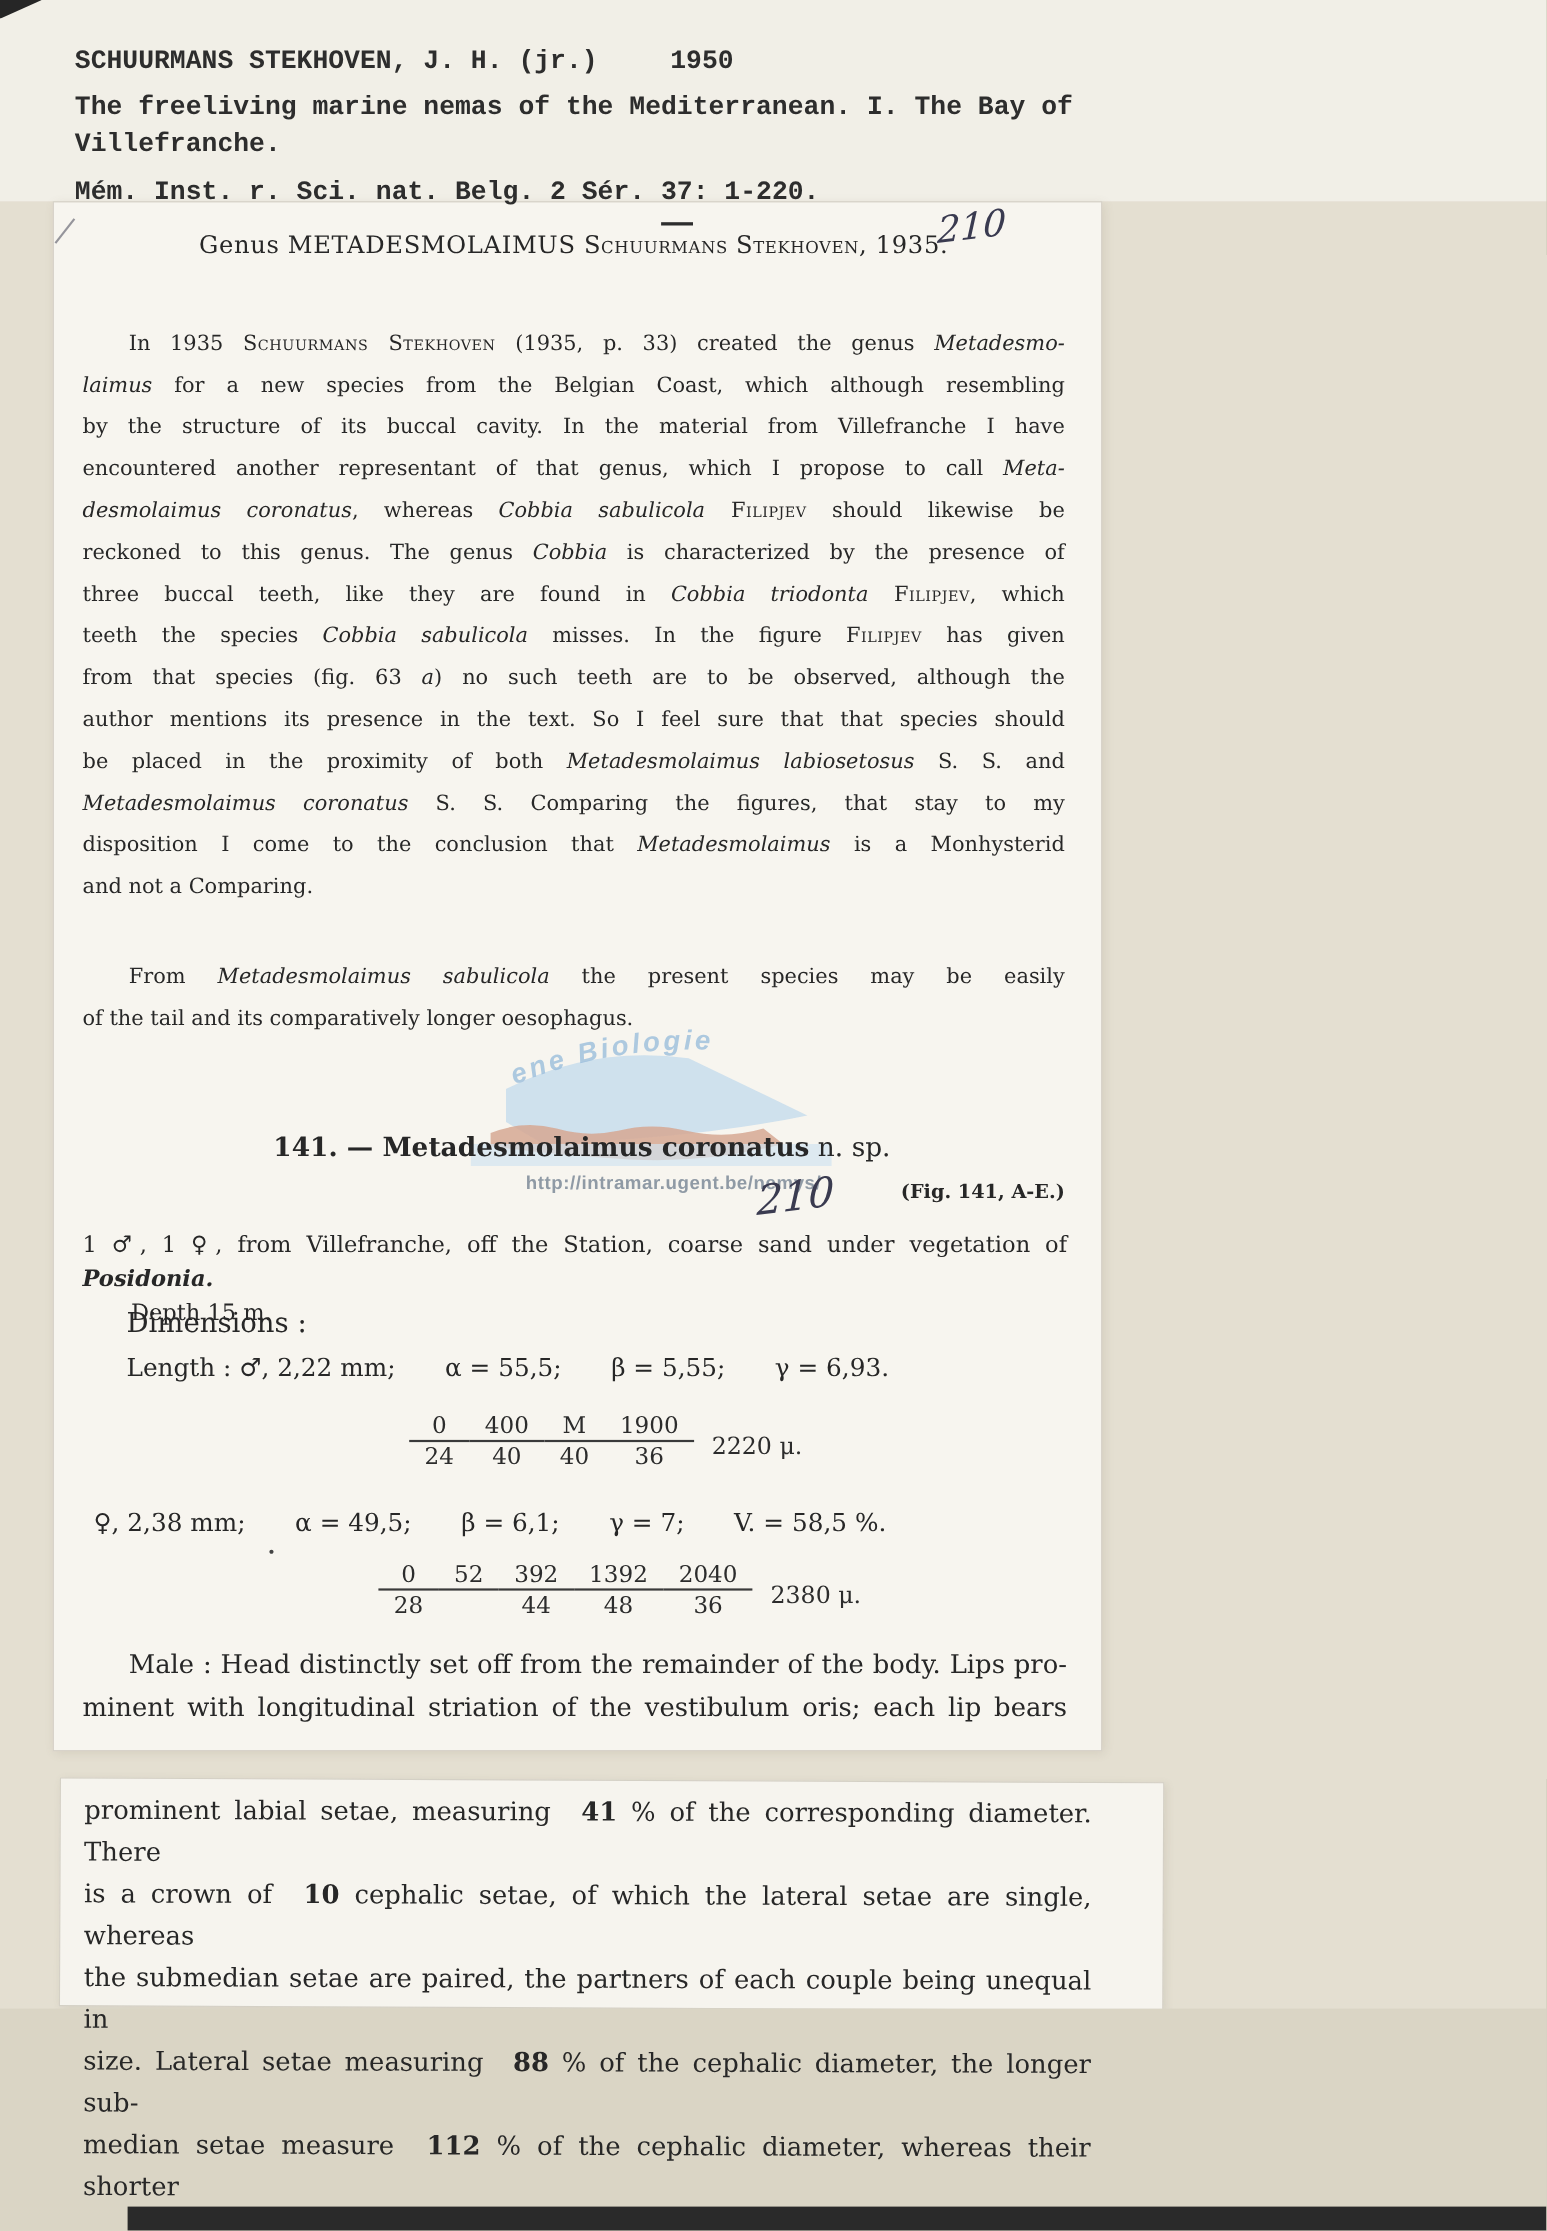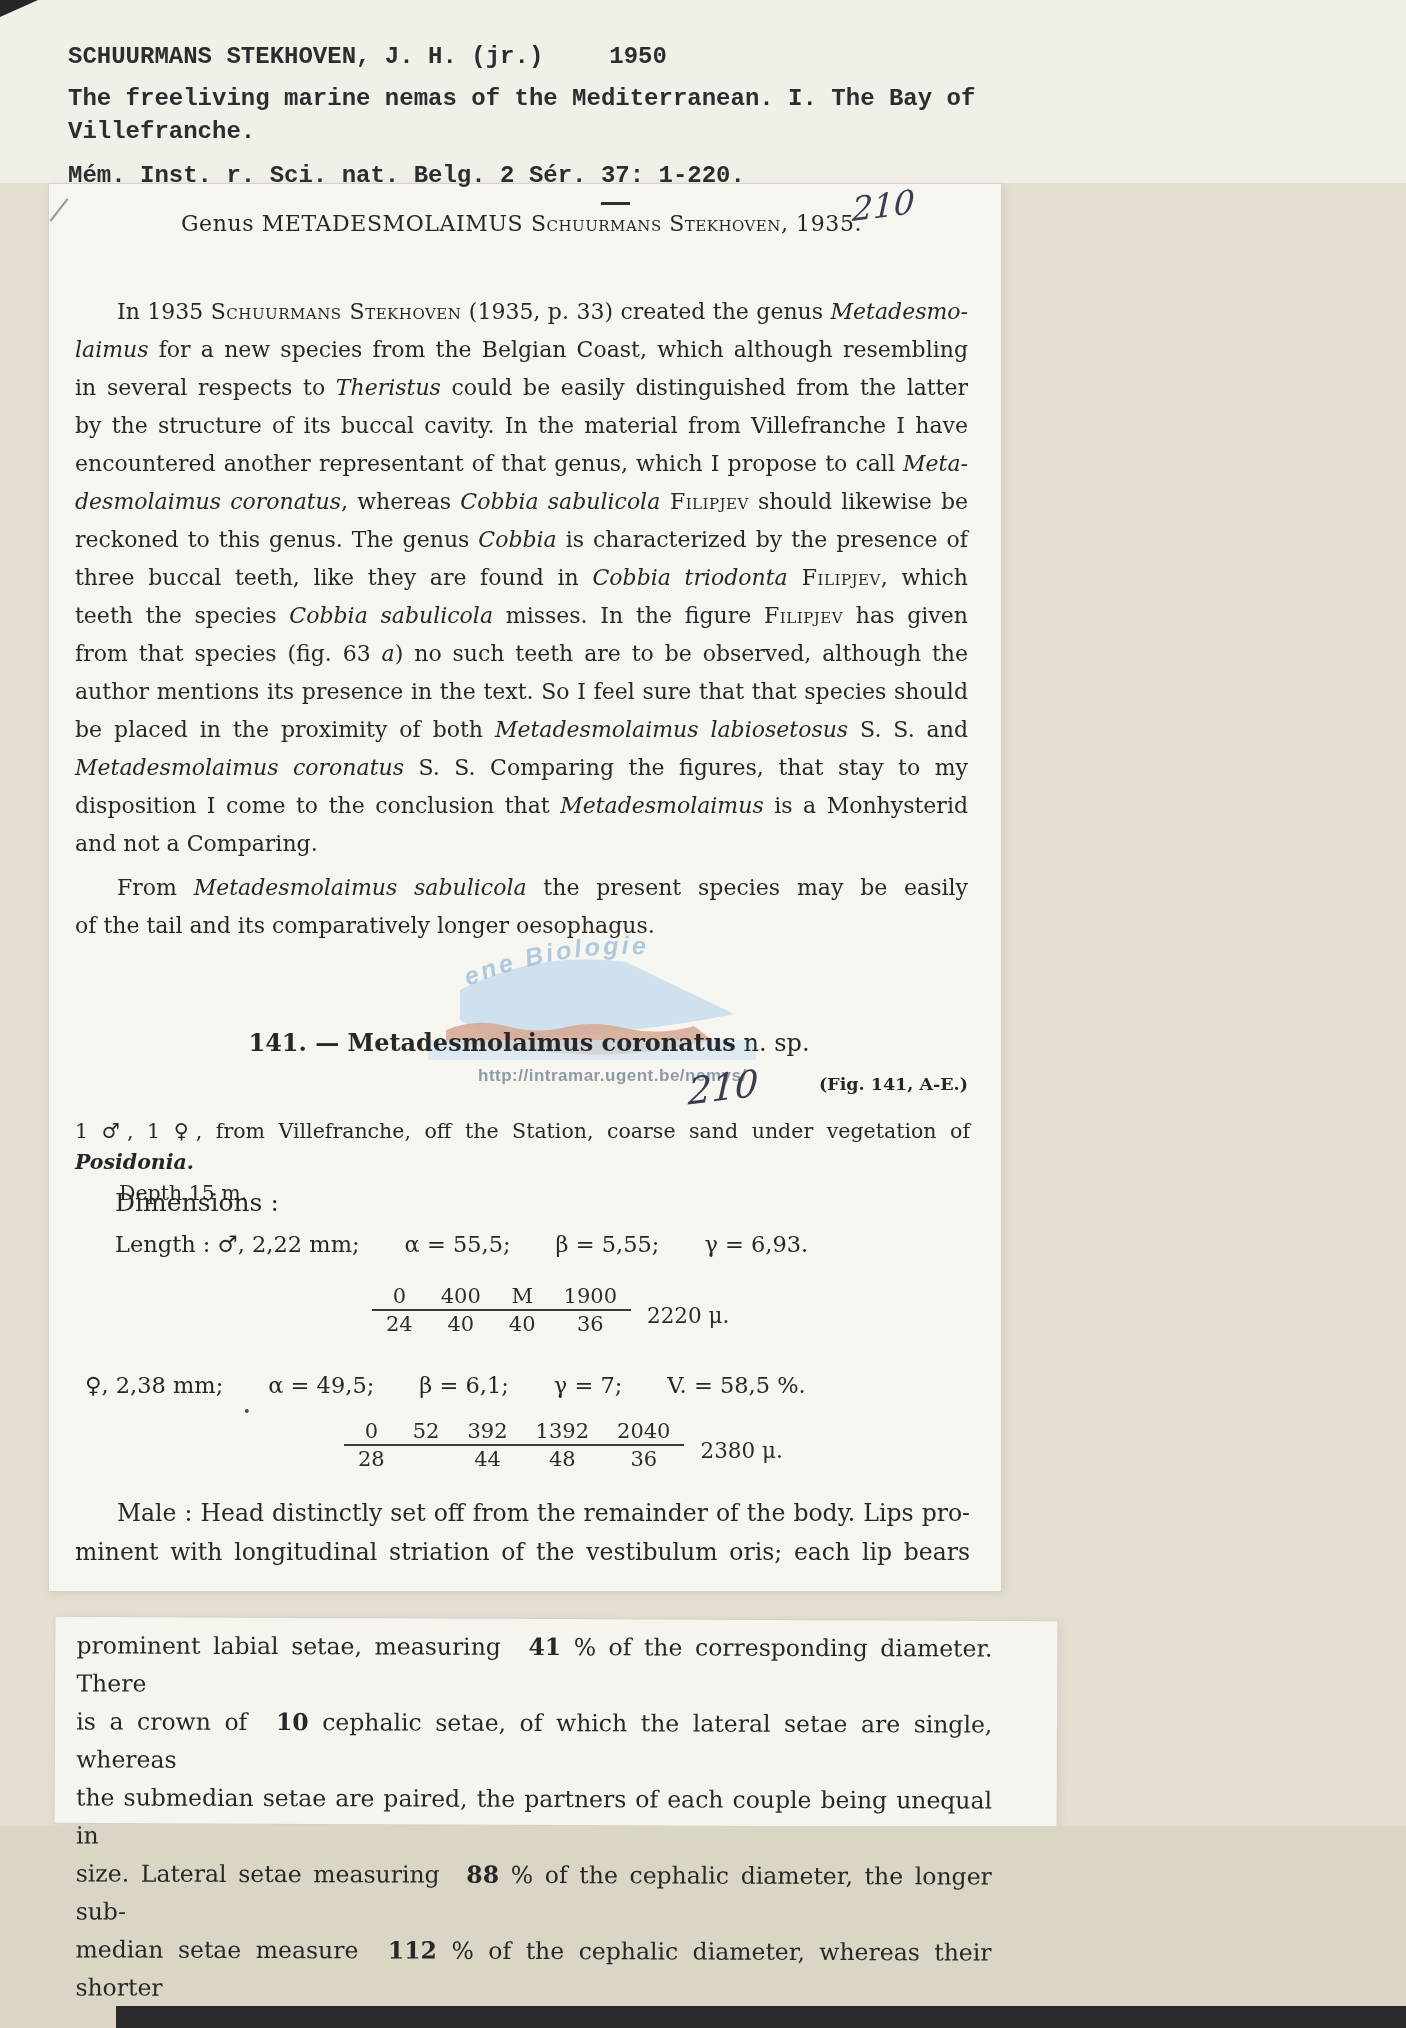--- a/index.html
+++ b/index.html
@@ -29,21 +29,21 @@
   
   .tline{display:block;text-align:justify;text-align-last:left;white-space:normal;}
   .tline.just{text-align-last:justify;}
   .center-line .tline{text-align:center!important;text-align-last:center!important;}
   .indent .tline:first-child{text-indent:42px;}
   .sg-i{font-style:italic;}
   .sg-b{font-weight:bold;margin-left:15px;}
   .sg-bi{font-weight:bold;font-style:italic;}
   .sg-sc{font-variant:small-caps;letter-spacing:.5px;}
   .genus{left:75px;top:190px;width:893px;font-size:22px;letter-spacing:.6px;margin-top:21px;}
-  .para{font-size:22px;line-height:38px;}
+  .para{font-size:19px;line-height:38px;}
   .para1{left:75px;top:293px;width:893px;}
   .para2{left:75px;top:869px;width:893px;}
   .species-h{left:75px;top:1028px;width:893px;font-size:24px;}
   .fig-ref{left:75px;top:1074px;width:893px;text-align:right;font-size:17.5px;font-weight:bold;}
   .specimen{left:75px;top:1116px;width:895px;font-size:20.5px;line-height:31px;}
   .specimen .tline:nth-child(2){padding-left:44px;}
   .dim-label{left:115px;top:1188px;font-size:25px;}
   .meas{font-size:22.5px;}
   .meas-male{left:115px;top:1231px;}
   .meas-female{left:85px;top:1372px;}
@@ -99,21 +99,20 @@
   </div>
 
   <div class="abs genus center-line">
       <div class="tline"><span>Genus METADESMOLAIMUS </span><span class="sg-sc">Schuurmans Stekhoven</span><span>, 1935.</span></div>
     </div>
   <div class="abs hw hw1">210</div>
 
   <div class="abs para para1 indent">
       <div class="tline just"><span>In 1935 </span><span class="sg-sc">Schuurmans Stekhoven</span><span> (1935, p. 33) created the genus </span><span class="sg-i">Metadesmo-</span></div>
       <div class="tline just"><span class="sg-i">laimus</span><span> for a new species from the Belgian Coast, which although resembling</span></div>
-      <div class="tline just"><span>in several respects to </span><span class="sg-i">Theristus</span><span> could be easily distinguished from the latter</span></div>
       <div class="tline just"><span>by the structure of its buccal cavity.  In the material from Villefranche I have</span></div>
       <div class="tline just"><span>encountered another representant of that genus, which I propose to call </span><span class="sg-i">Meta-</span></div>
       <div class="tline just"><span class="sg-i">desmolaimus coronatus</span><span>, whereas </span><span class="sg-i">Cobbia sabulicola</span><span class="sg-sc"> Filipjev</span><span> should likewise be</span></div>
       <div class="tline just"><span>reckoned to this genus.  The genus </span><span class="sg-i">Cobbia</span><span> is characterized by the presence of</span></div>
       <div class="tline just"><span>three buccal teeth, like they are found in </span><span class="sg-i">Cobbia triodonta</span><span class="sg-sc"> Filipjev</span><span>, which</span></div>
       <div class="tline just"><span>teeth the species </span><span class="sg-i">Cobbia sabulicola</span><span> misses.  In the figure </span><span class="sg-sc">Filipjev</span><span> has given</span></div>
       <div class="tline just"><span>from that species (fig. 63 </span><span class="sg-i">a</span><span>) no such teeth are to be observed, although the</span></div>
       <div class="tline just"><span>author mentions its presence in the text.  So I feel sure that that species should</span></div>
       <div class="tline just"><span>be placed in the proximity of both </span><span class="sg-i">Metadesmolaimus labiosetosus</span><span> S. S. and</span></div>
       <div class="tline just"><span class="sg-i">Metadesmolaimus coronatus</span><span> S. S.  Comparing the figures, that stay to my</span></div>

